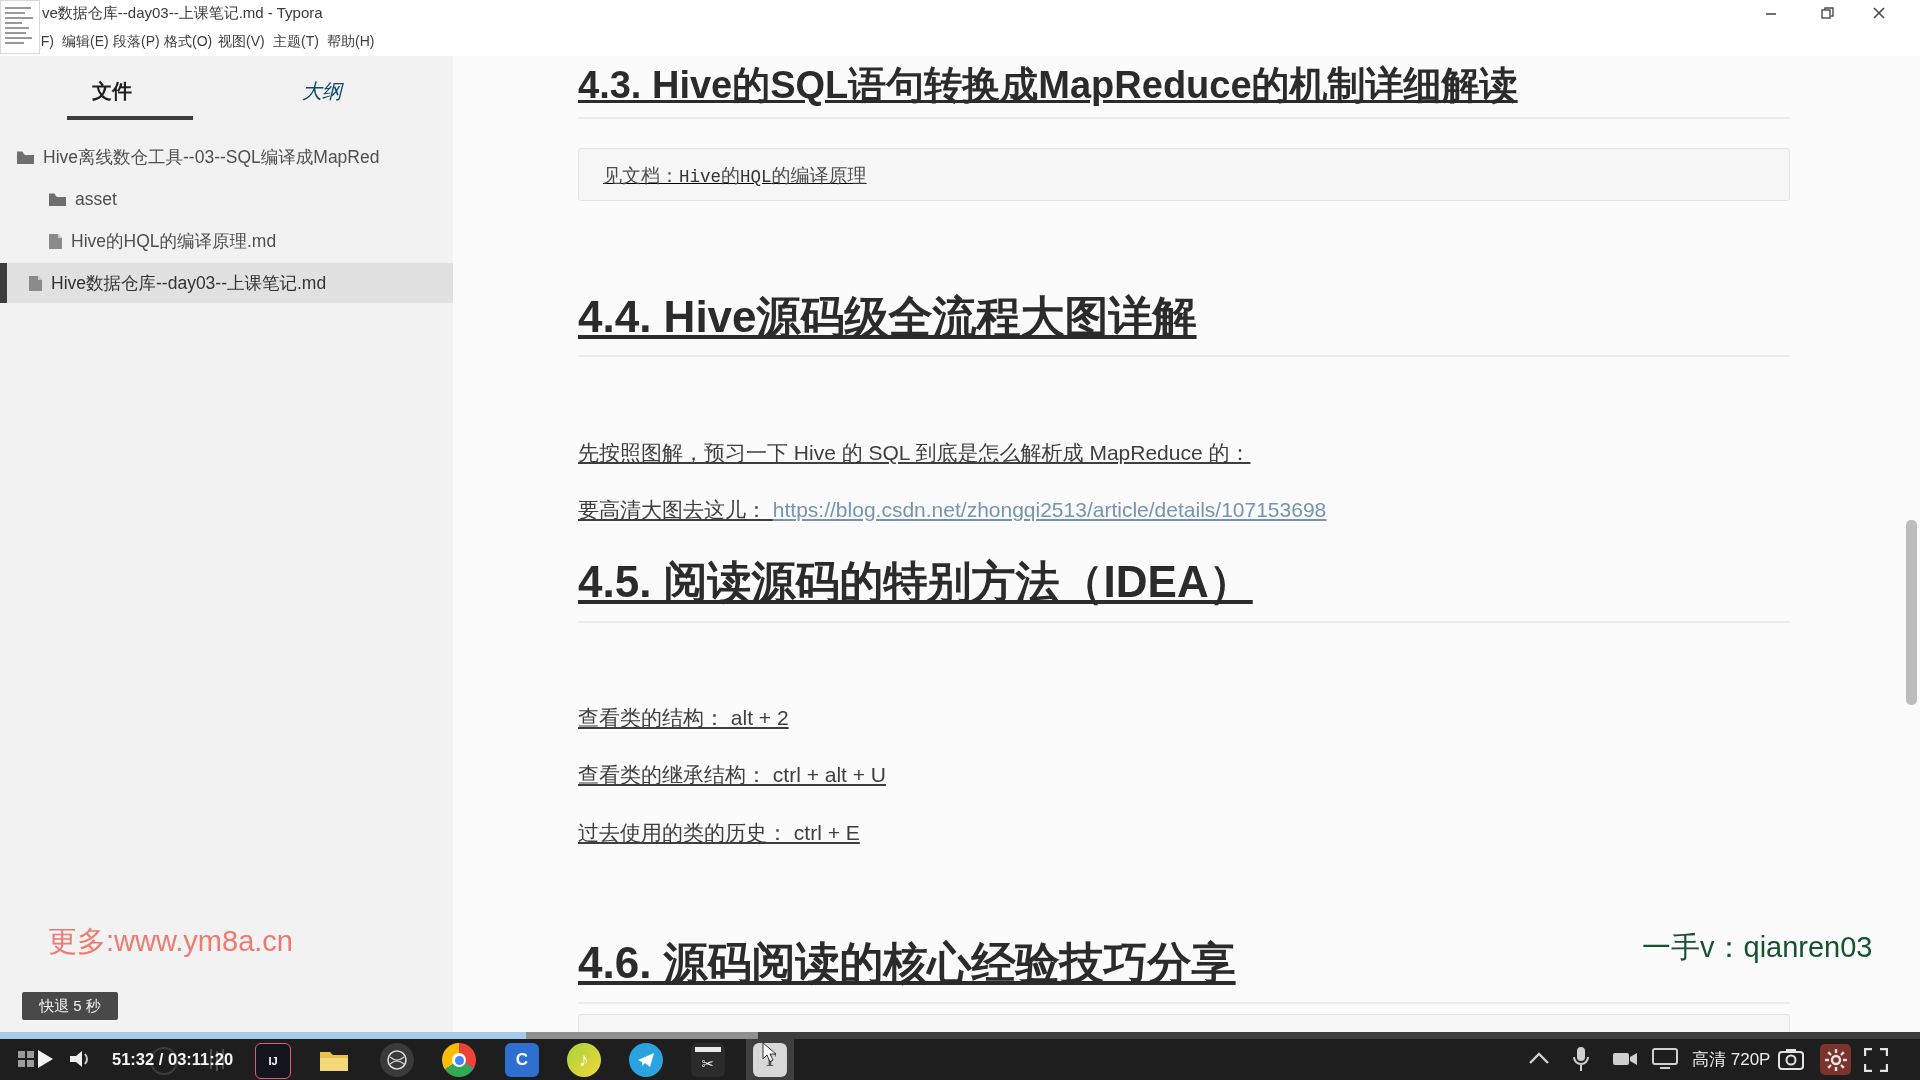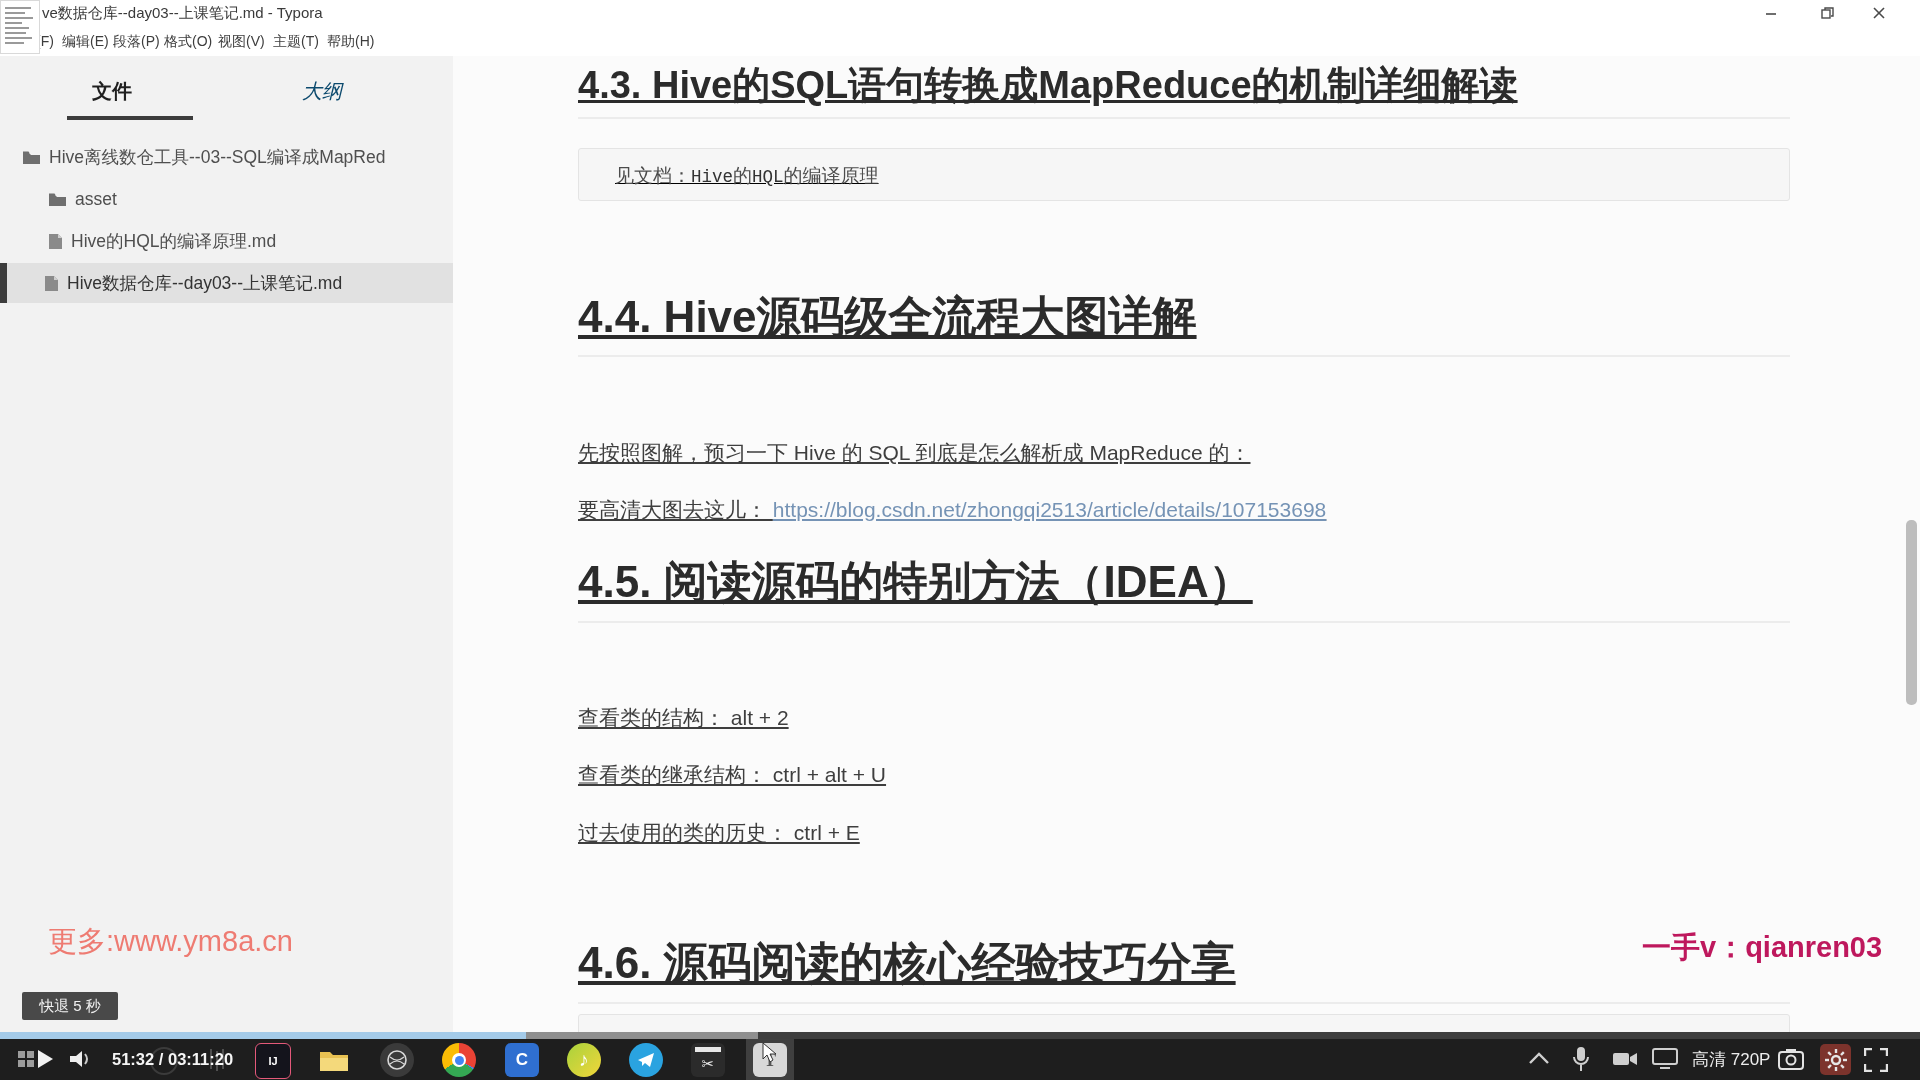--- a/index.html
+++ b/index.html
@@ -29,26 +29,26 @@
 
   
   #main{left:453px;top:0;width:1467px;height:976px;background:#fbfbfb;}
   .doc{left:125px;width:1212px;text-decoration:underline;}
   h1.doc,h2.doc{margin:0;color:#2b2b2b;font-weight:bold;white-space:nowrap;}
   h1.doc{font-size:38px;line-height:46px;}
   h2.doc{font-size:44px;line-height:42px;}
   .hr{height:2px;background:#ececec;}
   .para{font-size:21px;line-height:28px;color:#3e3e3e;white-space:nowrap;}
   .quote{background:#f6f6f6;border:1px solid #e4e4e4;border-radius:3px;box-sizing:border-box;}
-  .quote .txt{margin:14px 0 0 36px;font-size:19px;color:#4c4c4c;}
+  .quote .txt{margin:14px 0 0 24px;font-size:19px;color:#4c4c4c;}
   .code{font-family:"Liberation Mono","DejaVu Sans Mono",monospace;font-size:17.5px;color:#333;}
   a.doclink{color:#7593b5;text-decoration:underline;}
   .wm{white-space:nowrap;font-size:29px;}
   #wm-left{color:#ee7b72;}
-  #wm-right{color:#be185d;font-weight:bold;}
+  #wm-right{color:#14532d;}
   #scroll-thumb{left:1906px;top:464px;width:11px;height:185px;background:#bdbdbd;border-radius:5px;}
 
   
   #rewind-badge{left:22px;top:992px;width:96px;height:28px;background:rgba(62,62,62,.94);color:#f2f2f2;
     font-size:15px;display:flex;align-items:center;justify-content:center;border-radius:2px;z-index:40;}
   #progress{left:0;top:1032px;width:1920px;height:7px;background:#3e3e3e;}
   #buffered{left:0;top:0;height:7px;background:#8f8f8f;}
   #played{left:0;top:0;height:7px;background:#a4cbe9;}
   #ctrlbar{left:0;top:1039px;width:1920px;height:41px;background:#1e1e1e;}
   .cicon{display:flex;align-items:center;justify-content:center;}
@@ -109,40 +109,40 @@
       <div class="ln" style="width:19px"></div>
   </div>
 
   <div class="abs" id="workspace">
 
     <div class="abs" id="sidebar">
       <div class="abs side-tab" style="left:92px;color:#1f1f1f;font-weight:bold;">文件</div>
       <div class="abs side-tab" style="left:302px;color:#0c4a6e;font-style:italic;">大纲</div>
       <div class="abs" id="tab-underline"></div>
 
-      <div class="abs tree-item" style="top:81px;padding-left:22px;align-items:center;">
+      <div class="abs tree-item" style="top:81px;padding-left:16px;align-items:center;">
         <svg class="mini-icon" width="19" height="15">
             <path d="M1 3 h6 l2 2 h9 v9 h-17 z M1 3 v-1.5 h5.5 l1 1.5" fill="#6f6f6f"></path>
           </svg>
         <span class="lbl">Hive离线数仓工具--03--SQL编译成MapRed</span>
       </div>
       <div class="abs tree-item" style="top:123px;padding-left:48px;">
         <svg class="mini-icon" width="19" height="15">
             <path d="M1 3 h6 l2 2 h9 v9 h-17 z M1 3 v-1.5 h5.5 l1 1.5" fill="#6f6f6f"></path>
           </svg>
         <span class="lbl">asset</span>
       </div>
       <div class="abs tree-item" style="top:165px;padding-left:48px;">
         <svg class="mini-icon" width="15" height="17">
             <path d="M1 1 h9 l4 4 v11 h-13 z" fill="#8a8a8a"></path>
             <path d="M10 1 l4 4 h-4 z" fill="#cfcfcf"></path>
           </svg>
         <span class="lbl">Hive的HQL的编译原理.md</span>
       </div>
-      <div class="abs tree-item" id="tree-row-selected" style="top:207px;padding-left:44px;">
+      <div class="abs tree-item" id="tree-row-selected" style="top:207px;padding-left:28px;">
         <div class="abs" id="sel-indicator" style="top:0;"></div>
         <svg class="mini-icon" width="15" height="17">
             <path d="M1 1 h9 l4 4 v11 h-13 z" fill="#8a8a8a"></path>
             <path d="M10 1 l4 4 h-4 z" fill="#cfcfcf"></path>
           </svg>
         <span class="lbl">Hive数据仓库--day03--上课笔记.md</span>
       </div>
 
       <div class="abs wm" id="wm-left" style="left:48px;top:866px;">更多:www.ym8a.cn</div>
     </div>

